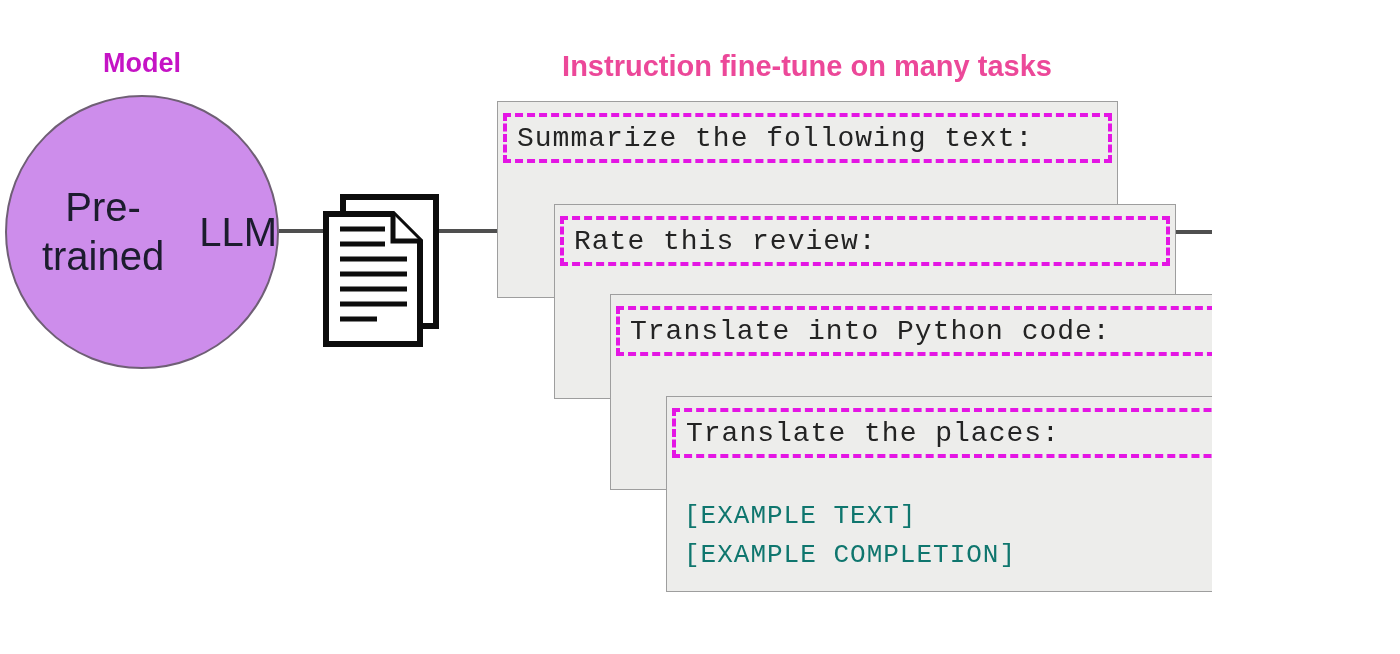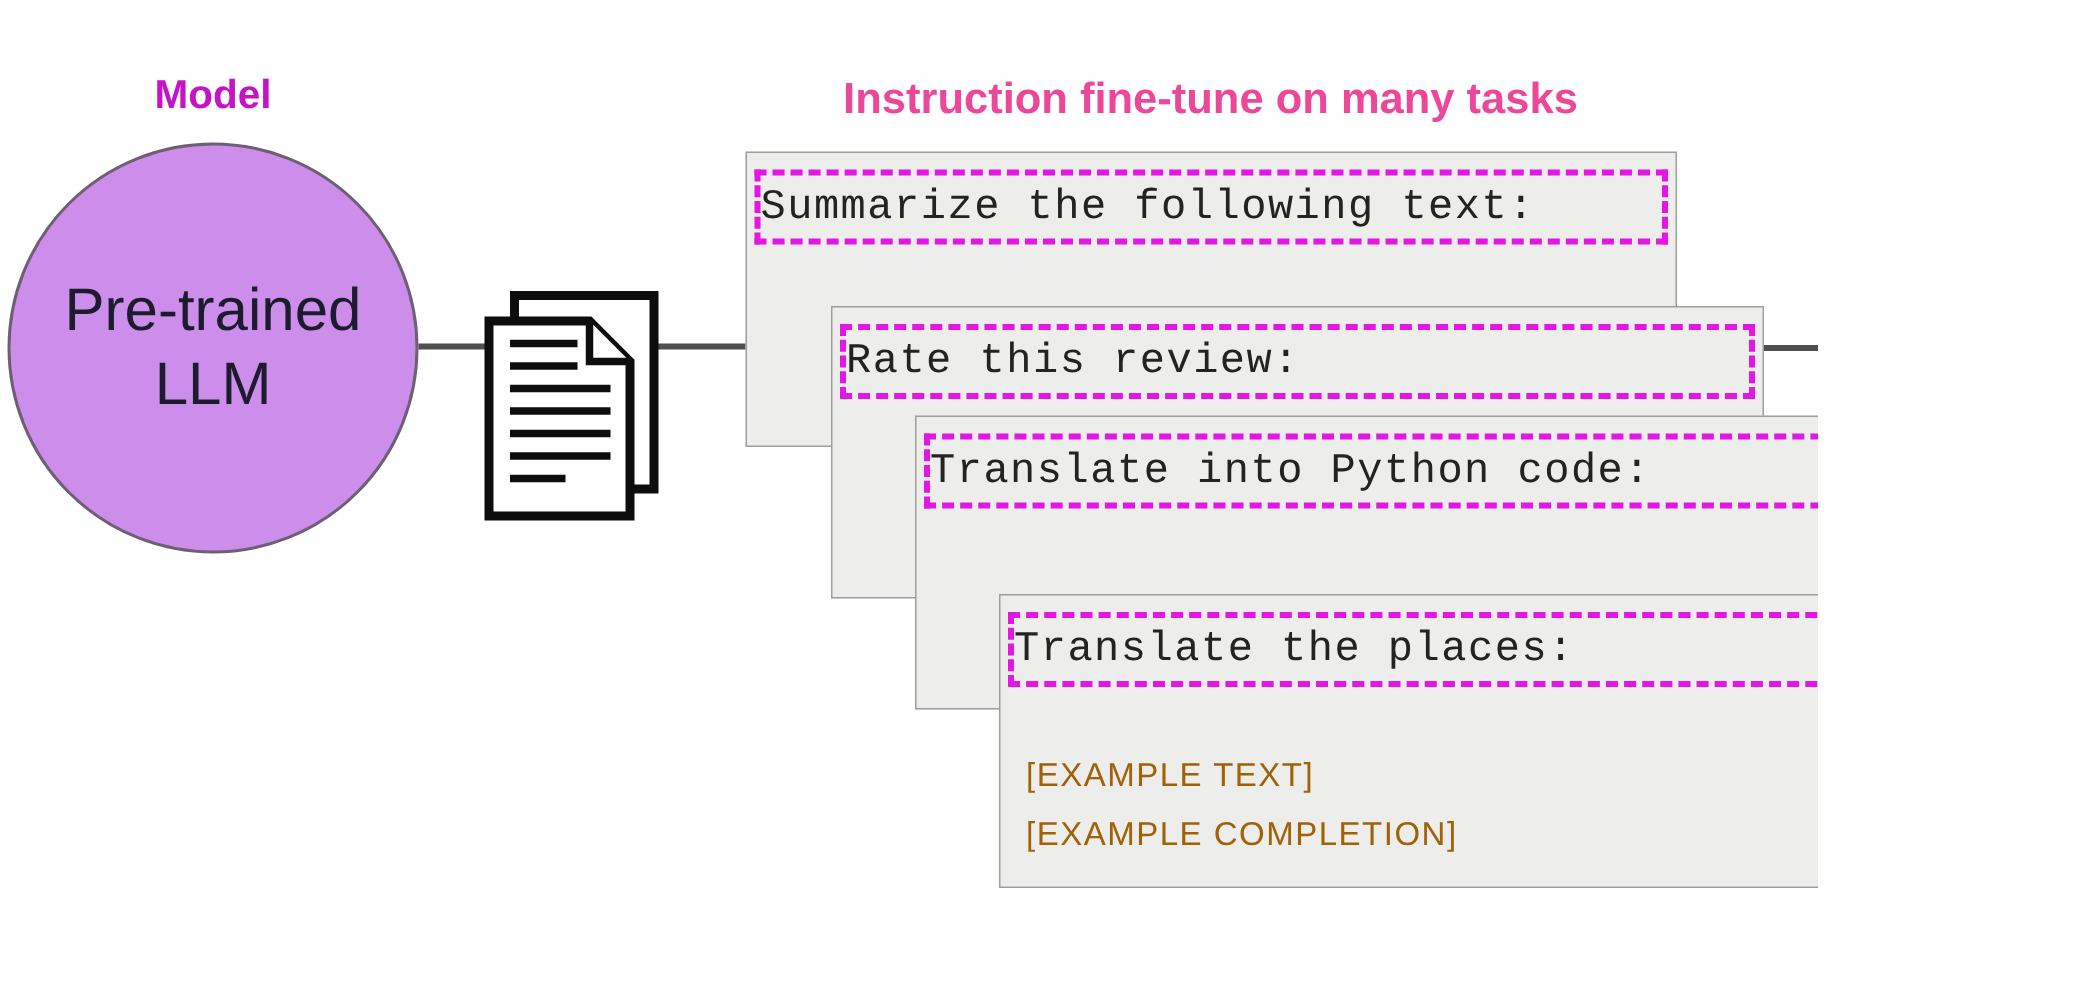--- a/index.html
+++ b/index.html
@@ -8,54 +8,54 @@
     font-family:"Liberation Sans",sans-serif;
   }
   
   .model-label{
     position:absolute;left:42px;top:48px;width:200px;text-align:center;
     font-size:27px;font-weight:bold;color:#c513c5;
   }
   .model-circle{
     position:absolute;left:5px;top:95px;width:274px;height:274px;border-radius:50%;
     background:#cd8deb;border:2px solid #6f5f75;box-sizing:border-box;
-    display:flex;flex-direction:column;align-items:center;justify-content:center;
+    display:flex;flex-direction:row;align-items:center;justify-content:center;
     font-size:40px;line-height:49px;color:#1c1c2e;text-align:center;
   }
   
   .connector{
     position:absolute;left:279px;top:229px;width:219px;height:4px;background:#4f4f4f;z-index:1;
   }
   .doc-icon{position:absolute;left:320px;top:192px;z-index:2;}
   .arrow{position:absolute;left:1176px;top:217px;z-index:5;}
   
   .pipeline-title{
     position:absolute;left:492px;top:50px;width:630px;text-align:center;
     font-size:29px;font-weight:bold;color:#ec4899;
   }
   
   .card{
     position:absolute;background:#ededeb;border:1.5px solid #9e9e9e;box-sizing:border-box;
   }
   .card-1{left:497px;top:101px;width:621px;height:197px;z-index:1;}
   .card-2{left:554px;top:204px;width:622px;height:195px;z-index:2;}
-  .card-3{left:610px;top:277px;width:623px;height:196px;z-index:3;}
+  .card-3{left:610px;top:294px;width:623px;height:196px;z-index:3;}
   .card-4{left:666px;top:396px;width:624px;height:196px;z-index:4;}
   .dashed-box{
     position:absolute;left:5px;right:5px;top:11px;height:50px;box-sizing:border-box;
-    border:4px dashed #e416e4;display:flex;align-items:center;
+    border:4px dashed #e416e4;display:flex;align-items:center;padding-left:10px;
   }
   .instruction{
     font-family:"Liberation Mono",monospace;font-size:28px;letter-spacing:1px;
     color:#232323;white-space:nowrap;
   }
   .examples{
     position:absolute;left:17px;top:100px;
-    font-family:Liberation Sans, sans-serif;font-size:22px;line-height:39px;
-    letter-spacing:1px;color:#a16207;white-space:nowrap;
+    font-family:Liberation Mono, monospace;font-size:26px;line-height:39px;
+    letter-spacing:1px;color:#0f766e;white-space:nowrap;
   }
   
   .ellipsis{
     position:absolute;left:1322px;top:472px;
     font-family:"DejaVu Sans",sans-serif;font-weight:bold;font-size:44px;
     letter-spacing:5px;color:#151515;
   }
 </style>
 </head>
 <body>

